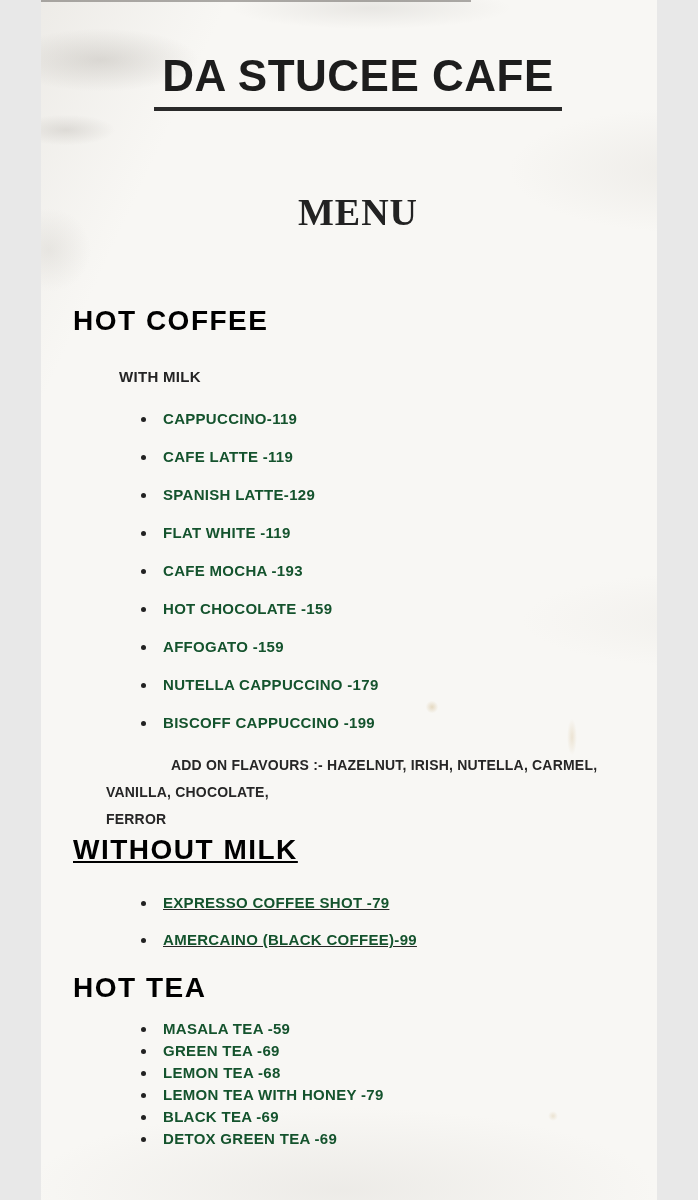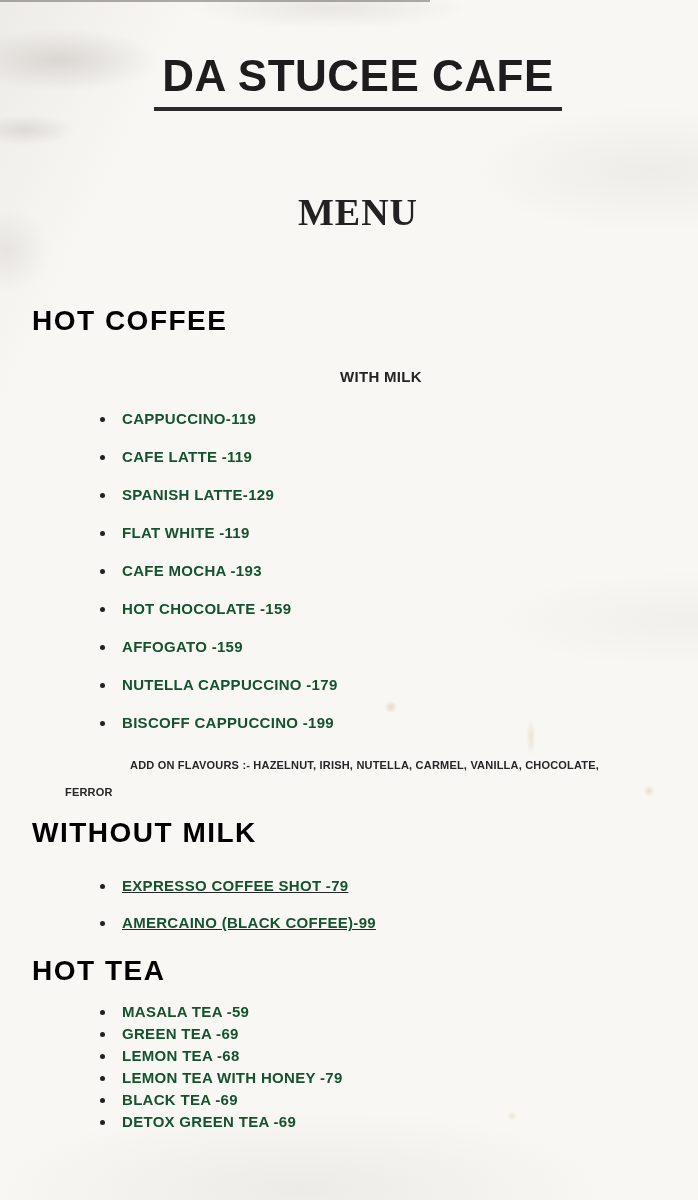--- a/index.html
+++ b/index.html
@@ -1,18 +1,18 @@
 <!DOCTYPE html>
 <html><head>
 <meta charset="utf-8">
 <style>
   html, body { margin: 0; padding: 0; background: #e8e8e8; }
   .paper {
     position: relative;
-    width: 698px;
+    width: 616px;
     height: 1200px;
     margin: 0 auto;
     background: #f8f7f4;
     overflow: hidden;
     font-family: "Liberation Sans", sans-serif;
     color: #262626;
   }
   .texture {
     position: absolute;
     inset: 0;
@@ -69,31 +69,30 @@
   }
   .section-heading {
     text-align: left;
     font-size: 28px;
     font-weight: 800;
     letter-spacing: 1.5px;
     color: #000000;
     line-height: 1.1;
   }
   .sh-coffee { margin-top: 72px; }
-  .sh-womilk { margin-top: 12px; }
+  .sh-womilk { margin-top: 2px; text-decoration: underline; }
   .sh-tea    { margin-top: 24px; }
   .subheading {
     margin-top: 32px;
     margin-left: 46px;
     font-size: 15px;
     font-weight: 700;
     letter-spacing: 0.3px;
     color: #242424;
     line-height: 18px;
-    text-align: center;
   }
   ul.item-list {
     list-style: none;
     margin: 24px 0 0 66px;
     padding: 0;
   }
   ul.item-list li {
     position: relative;
     padding-left: 24px;
     font-size: 15px;
@@ -110,21 +109,21 @@
     width: 5px; height: 5px;
     border-radius: 50%;
     background: #222;
   }
   ul.list-womilk { margin-top: 28px; text-decoration: underline; }
   ul.list-womilk li { margin-bottom: 19px; }
   ul.list-tea { margin-top: 16px; }
   ul.list-tea li { margin-bottom: 4px; }
   .add-on-note {
     margin: 20px 24px 0 33px;
-    font-size: 11px;
+    font-size: 14px;
     font-weight: 700;
     letter-spacing: 0.2px;
     color: #262626;
     line-height: 27px;
     text-indent: 65px;
   }
   .add-on-note .note-line2 {
     display: block;
     text-indent: 0;
   }

